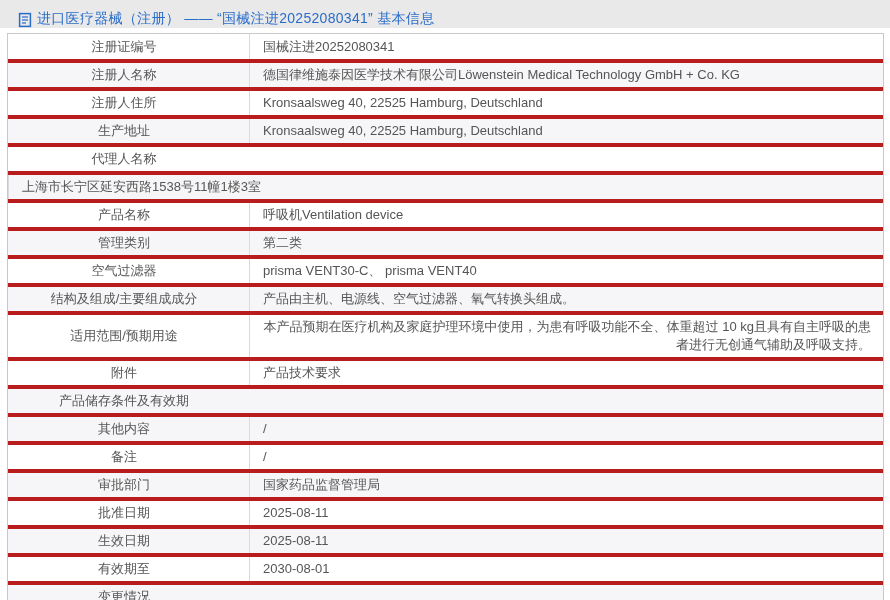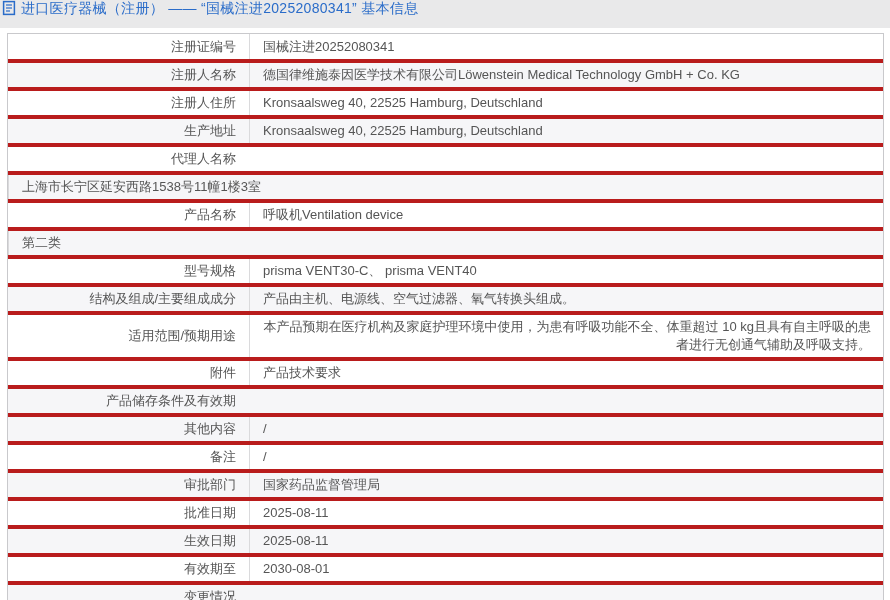--- a/index.html
+++ b/index.html
@@ -6,22 +6,22 @@
   html, body {
     width: 890px; height: 600px;
     background: #ffffff;
     font-family: "Liberation Sans", "DejaVu Sans", sans-serif;
     overflow: hidden;
   }
   .header {
     height: 28px;
     background: #e9e9ea;
     display: flex;
-    align-items: flex-start;
-    padding: 0 2px;
+    align-items: flex-end;
+    padding: 0 18px;
     gap: 5px;
   }
   .doc-icon { display: inline-flex; align-items: center; }
   .title {
     color: #2a6cc9;
     font-size: 14px;
     letter-spacing: 0.3px;
     white-space: nowrap;
   }
   .table {
@@ -38,21 +38,21 @@
     border-top: 4px solid #b91c1c;
   }
   .trow:first-child { border-top: none; }
   .trow.alt { background: #f6f6f8; }
   .tlabel {
     width: 241px;
     padding: 3px 13px 3px 4px;
     color: #555555;
     font-size: 13px;
     display: flex;
-    justify-content: flex-end;
+    justify-content: center;
     align-items: center;
     gap: 3px;
     white-space: nowrap;
   }
   .tvalue {
     flex: 1;
     border-left: 1px solid #dadadc;
     padding: 3px 12px 3px 13px;
     color: #555555;
     font-size: 13px;
@@ -113,25 +113,28 @@
     <div class="trow alt">
       <div class="tvalue">上海市长宁区延安西路1538号11幢1楼3室</div>
     </div>
     <div class="trow">
       <div class="tlabel">
         <span>产品名称</span>
       </div>
       <div class="tvalue">呼吸机Ventilation device</div>
     </div>
     <div class="trow alt">
+      <div class="tlabel">
+        <span>管理类别</span>
+      </div>
       <div class="tvalue">第二类</div>
     </div>
     <div class="trow">
       <div class="tlabel">
-        <span>型号规格</span>
+        <span>空气过滤器</span>
       </div>
       <div class="tvalue">prisma VENT30-C、 prisma VENT40</div>
     </div>
     <div class="trow alt">
       <div class="tlabel">
         <span>结构及组成/主要组成成分</span>
       </div>
       <div class="tvalue">产品由主机、电源线、空气过滤器、氧气转换头组成。</div>
     </div>
     <div class="trow">

